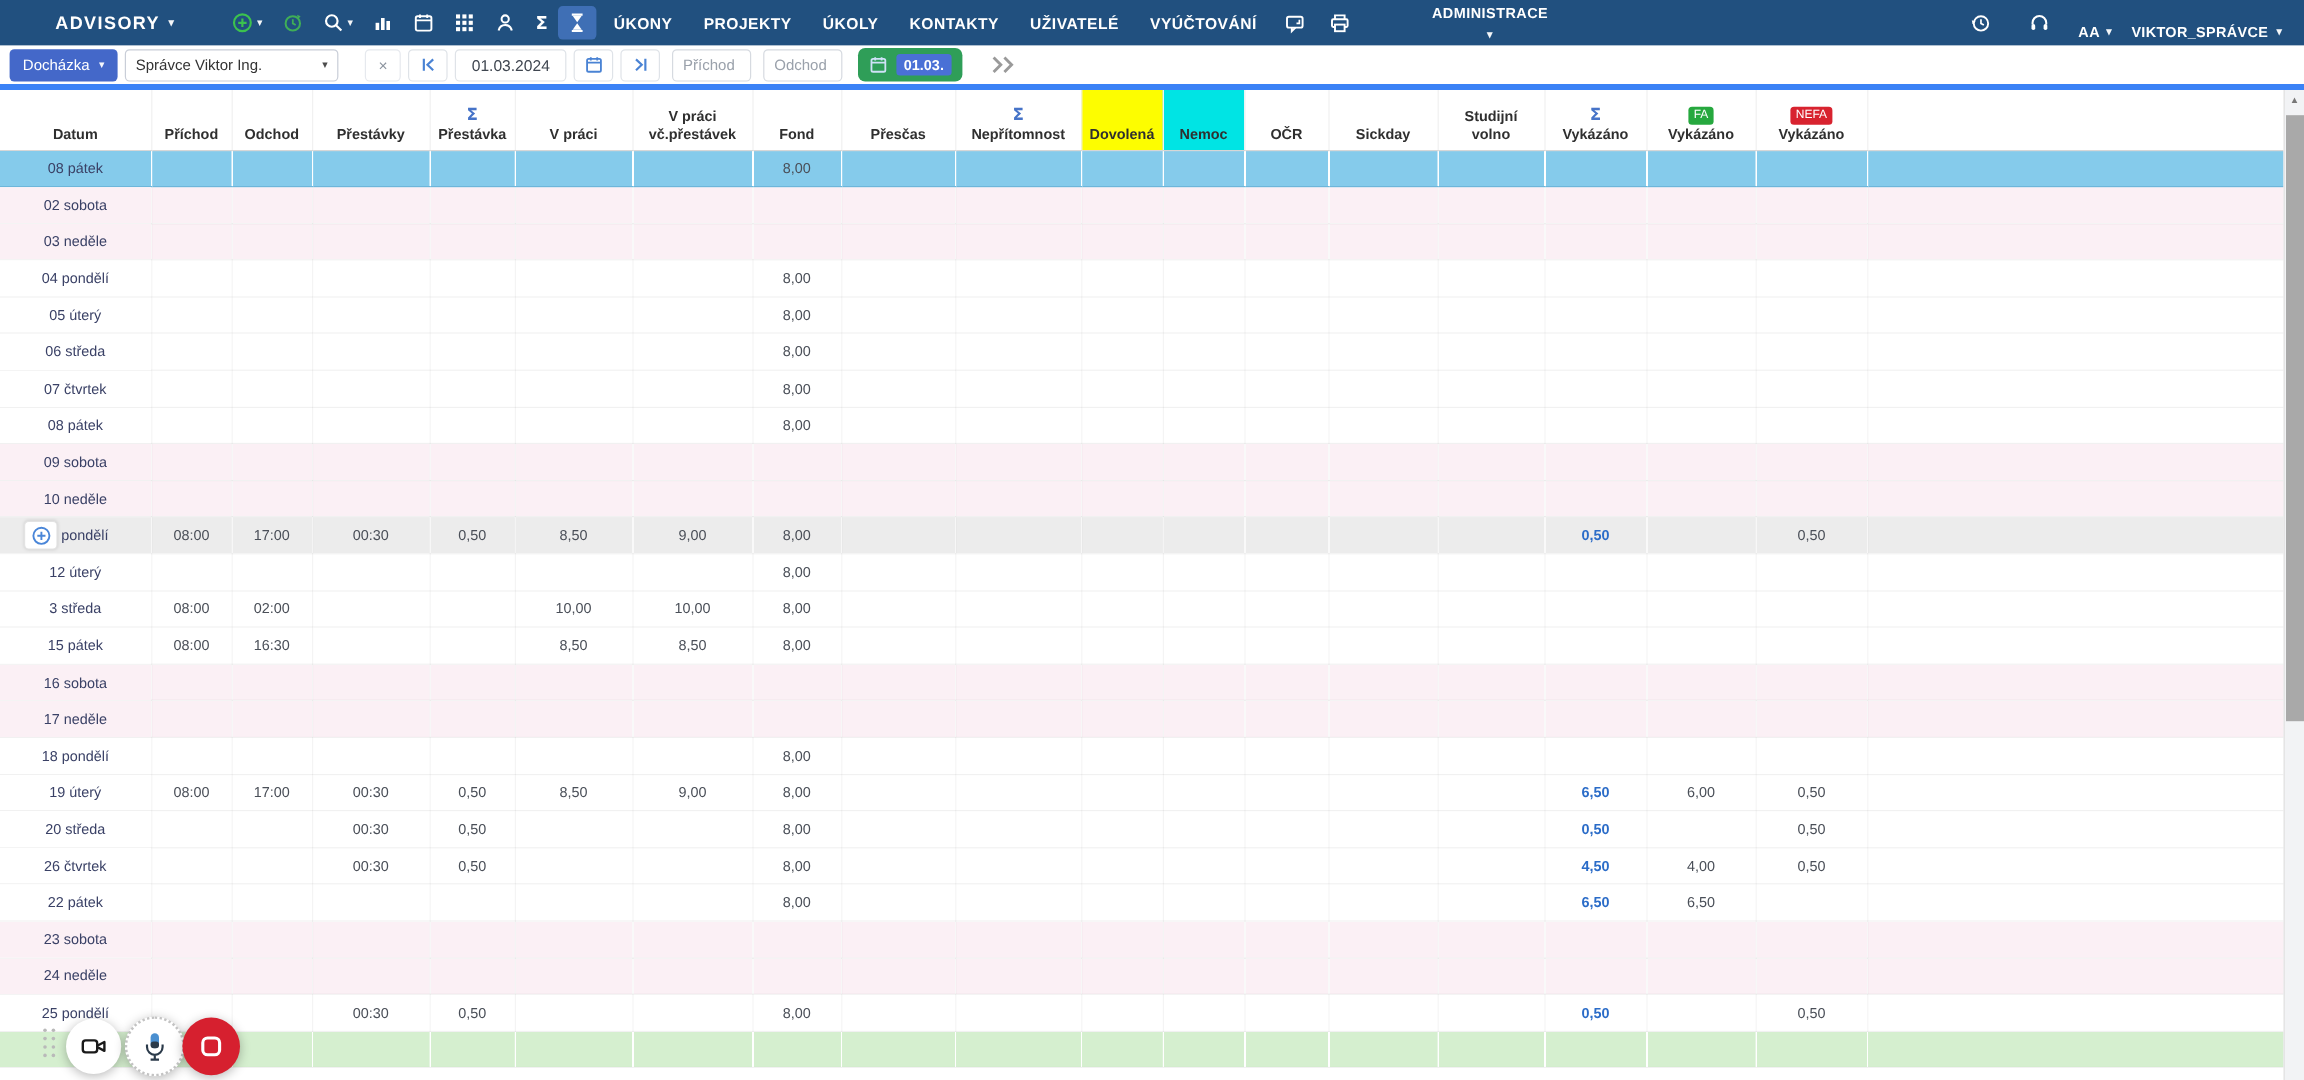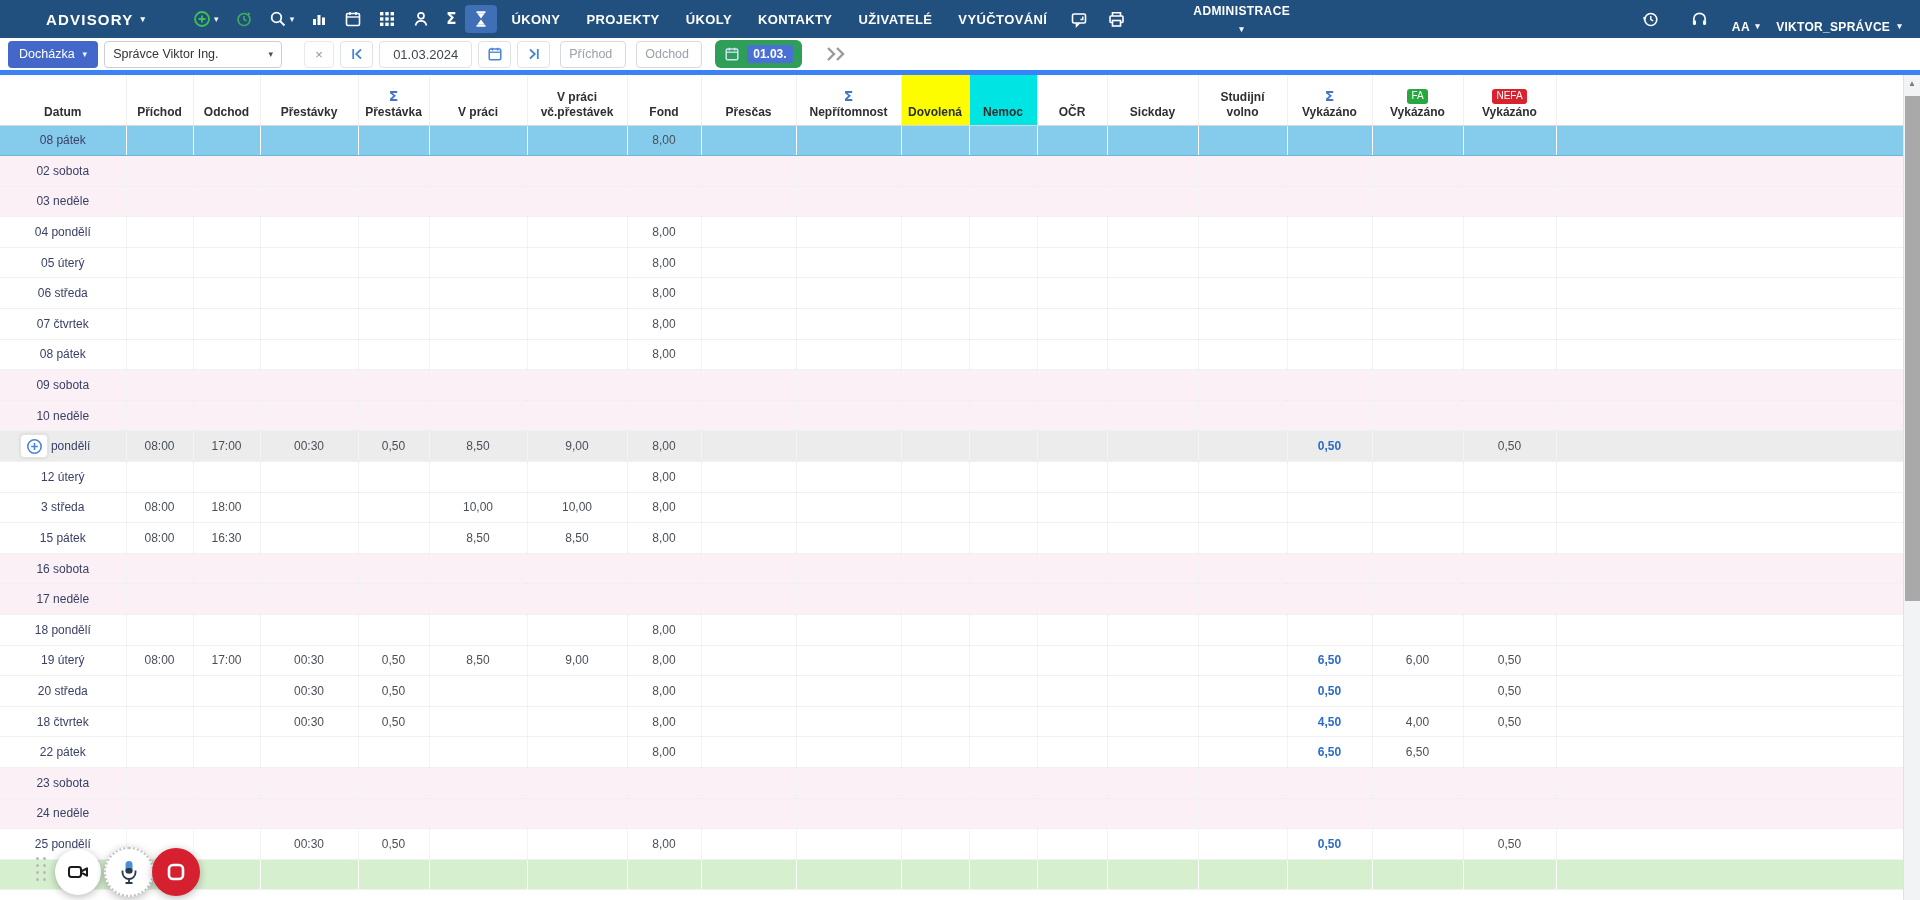--- a/index.html
+++ b/index.html
@@ -577,21 +577,21 @@
           <td class="c-sickday"></td>
           <td class="c-studijni_volno"></td>
           <td class="c-sum_vykazano"></td>
           <td class="c-fa_vykazano"></td>
           <td class="c-nefa_vykazano"></td>
           <td class="c-filler"></td>
         </tr>
         <tr class="normal">
           <td class="c-datum">3 středa</td>
           <td class="c-prichod">08:00</td>
-          <td class="c-odchod">18:00</td>
+          <td class="c-odchod">02:00</td>
           <td class="c-prestavky"></td>
           <td class="c-sum_prestavka"></td>
           <td class="c-v_praci">10,00</td>
           <td class="c-v_praci_vc">10,00</td>
           <td class="c-fond">8,00</td>
           <td class="c-prescas"></td>
           <td class="c-sum_nepritomnost"></td>
           <td class="c-dovolena"></td>
           <td class="c-nemoc"></td>
           <td class="c-ocr"></td>
@@ -722,21 +722,21 @@
           <td class="c-nemoc"></td>
           <td class="c-ocr"></td>
           <td class="c-sickday"></td>
           <td class="c-studijni_volno"></td>
           <td class="c-sum_vykazano val-blue">0,50</td>
           <td class="c-fa_vykazano"></td>
           <td class="c-nefa_vykazano">0,50</td>
           <td class="c-filler"></td>
         </tr>
         <tr class="normal">
-          <td class="c-datum">18 čtvrtek</td>
+          <td class="c-datum">26 čtvrtek</td>
           <td class="c-prichod"></td>
           <td class="c-odchod"></td>
           <td class="c-prestavky">00:30</td>
           <td class="c-sum_prestavka">0,50</td>
           <td class="c-v_praci"></td>
           <td class="c-v_praci_vc"></td>
           <td class="c-fond">8,00</td>
           <td class="c-prescas"></td>
           <td class="c-sum_nepritomnost"></td>
           <td class="c-dovolena"></td>

